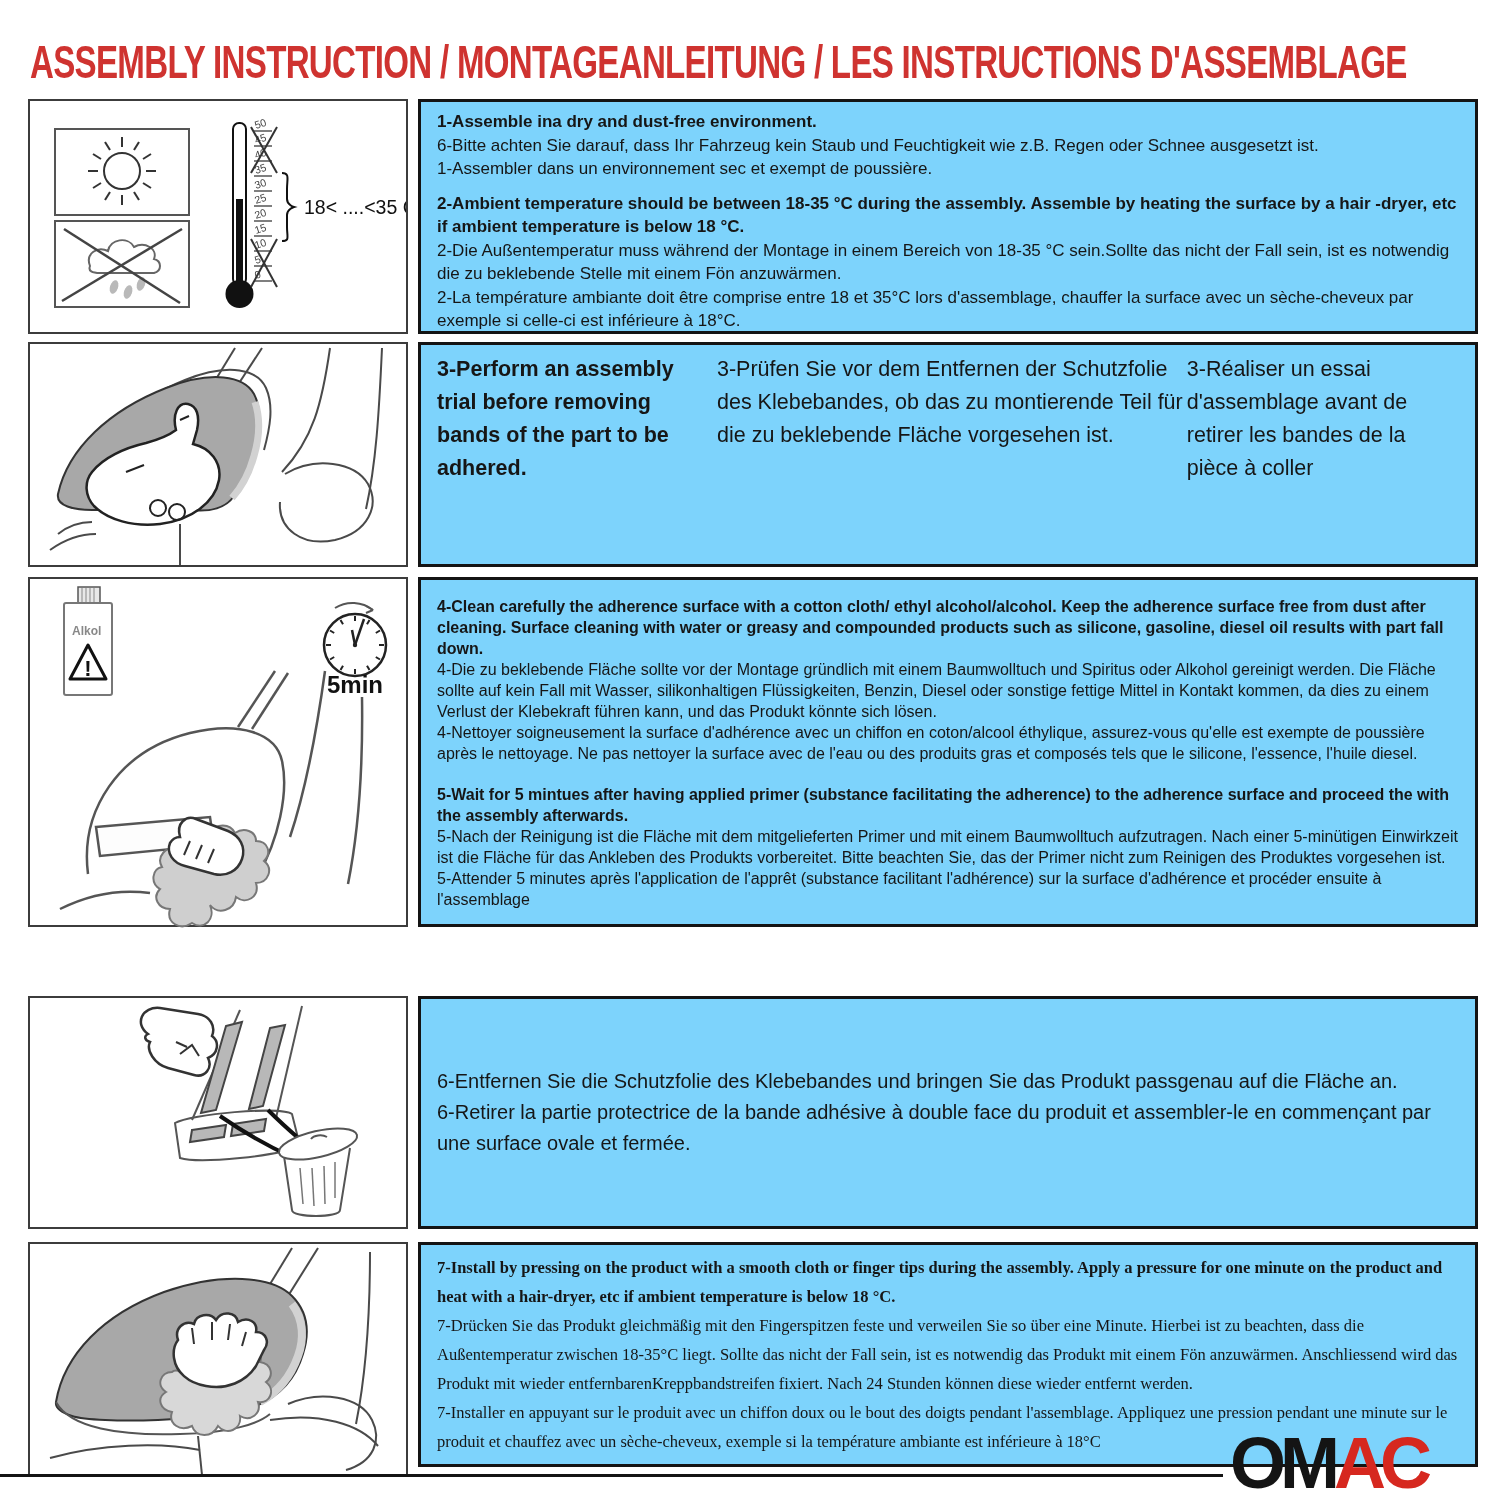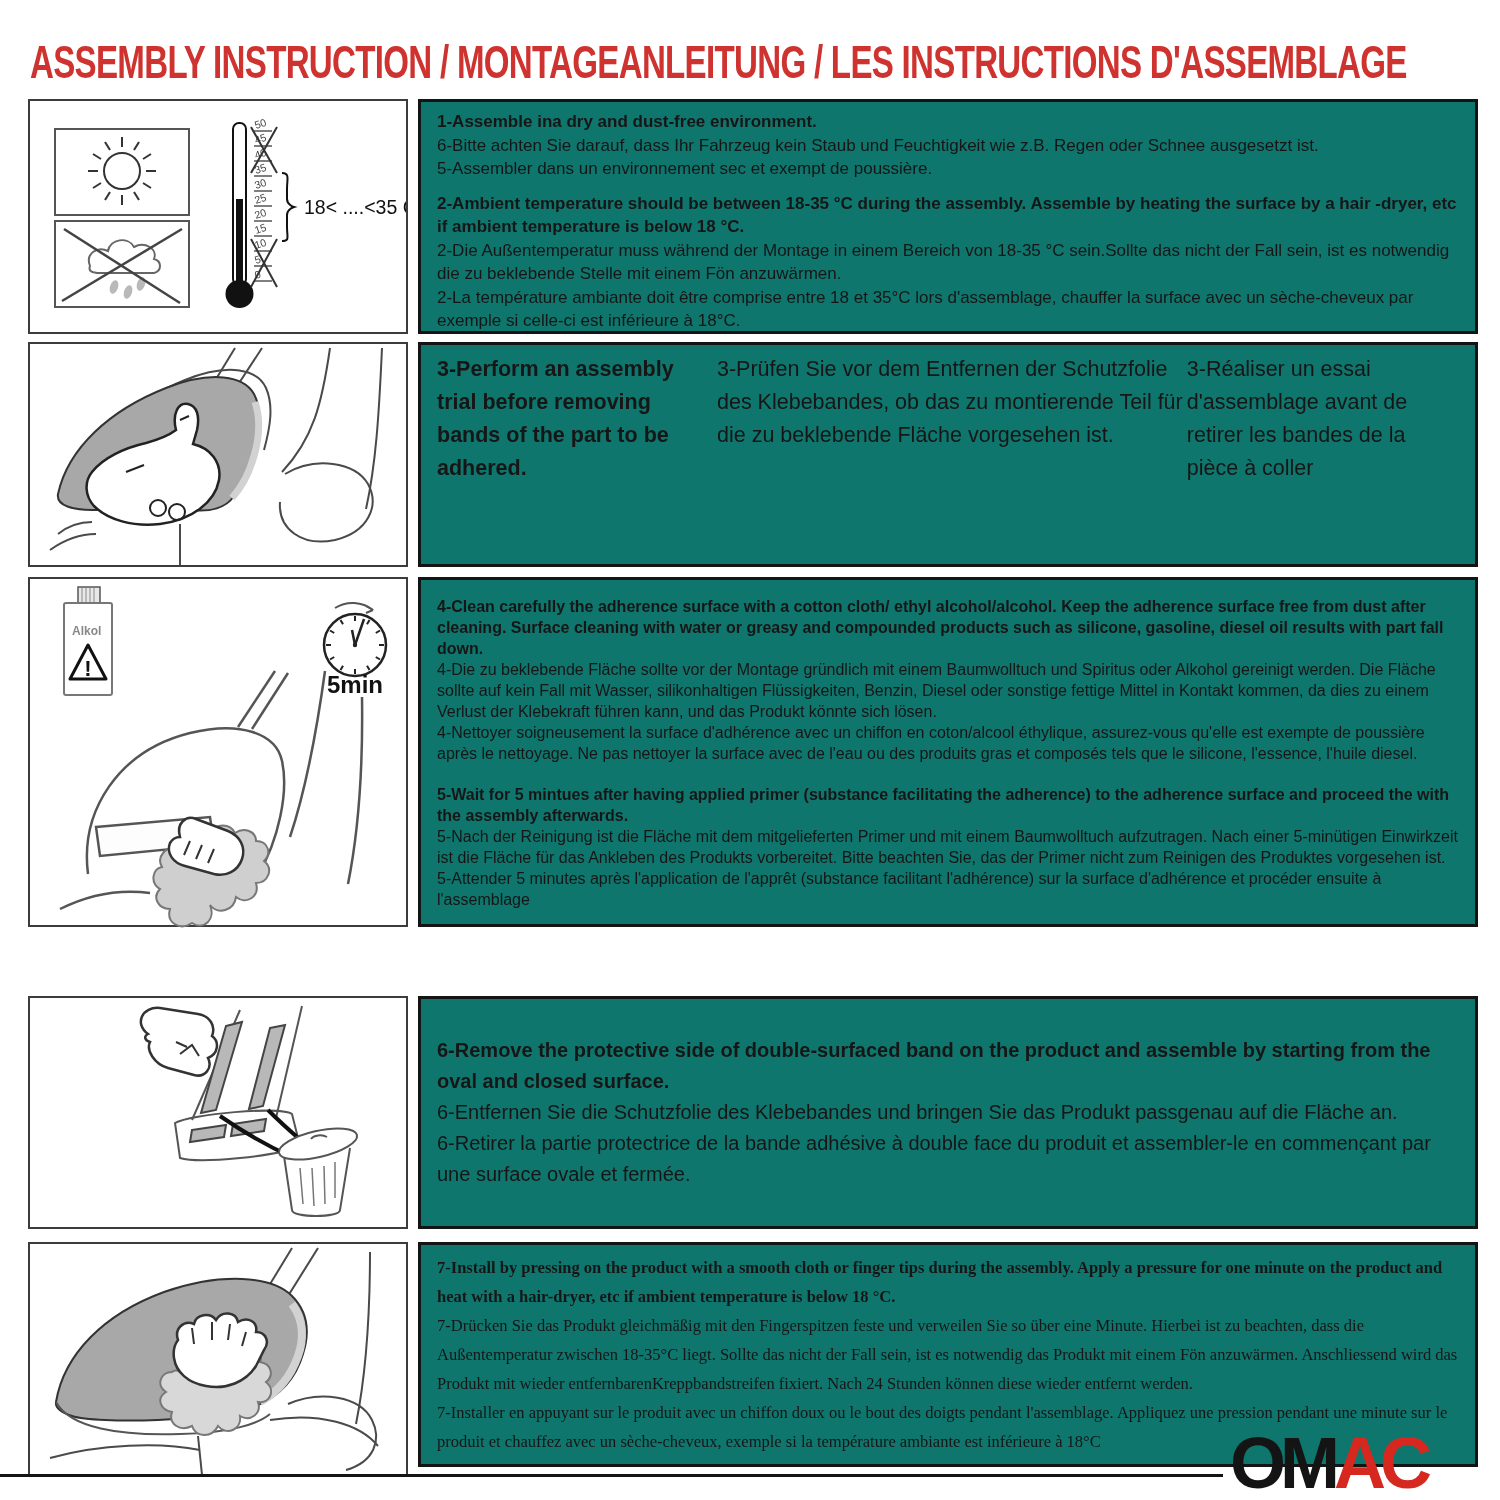--- a/index.html
+++ b/index.html
@@ -1,20 +1,20 @@
 <!DOCTYPE html>
 <html><head>
 <meta charset="utf-8">
 <style>
   html,body{margin:0;padding:0;background:#fff;}
   body{width:1500px;height:1500px;position:relative;font-family:"Liberation Sans",sans-serif;color:#161616;overflow:hidden;}
   .page{position:absolute;inset:0;background:#fff;margin-top:29px;}
   .title{position:absolute;left:30px;top:6px;white-space:nowrap;font-weight:bold;font-size:46px;letter-spacing:-1px;color:#cf3330;transform:scaleX(0.72);transform-origin:left top;}
   .illbox{position:absolute;left:28px;width:380px;border:2px solid #3c3c3c;background:#fff;box-sizing:border-box;}
-  .textbox{position:absolute;left:418px;width:1060px;border:3px solid #141414;background:#0f766e;box-sizing:border-box;padding:8px 16px;}
+  .textbox{position:absolute;left:418px;width:1060px;border:3px solid #141414;background:#7dd3fc;box-sizing:border-box;padding:8px 16px;}
   .textbox p{margin:0;}
   .b{font-weight:bold;}
   .r1{top:70px;height:235px;}
   .r2{top:313px;height:225px;}
   .r3{top:548px;height:350px;}
   .r4{top:967px;height:233px;}
   .r5t{top:1213px;height:225px;}
   .r5i{top:1213px;height:235px;}
   .t1 p{font-size:17px;line-height:23.5px;}
   .t2{display:flex;flex-direction:row;justify-content:center;}
@@ -104,21 +104,21 @@
             <line x1="247" y1="138" x2="221" y2="186"></line>
         </g>
         <path d="M252,72 C260,72 257,78 257,88 L257,98 C257,104 264,106 264,106 C264,106 257,108 257,114 L257,126 C257,136 260,140 252,140" fill="none" stroke="#111" stroke-width="2"></path>
         <text x="274" y="113" font-size="19.5" fill="#111">18&lt; ....&lt;35 C</text>
       </g>
     </svg>
   </div>
   <div class="textbox t1 r1">
     <p class="b">1-Assemble ina dry and dust-free environment.</p>
     <p>6-Bitte achten Sie darauf, dass Ihr Fahrzeug kein Staub und Feuchtigkeit wie z.B. Regen oder Schnee ausgesetzt ist.</p>
-    <p>5-Assembler dans un environnement sec et exempt de poussière.</p>
+    <p>1-Assembler dans un environnement sec et exempt de poussière.</p>
     <p class="b gap">2-Ambient temperature should be between 18-35 °C  during the assembly. Assemble by heating the surface by a hair -dryer, etc if ambient temperature is below 18 °C.</p>
     <p>2-Die Außentemperatur muss während der Montage in einem Bereich von 18-35 °C  sein.Sollte das nicht der Fall sein, ist es notwendig die zu beklebende Stelle mit einem Fön anzuwärmen.</p>
     <p>2-La température ambiante doit être comprise entre 18 et 35°C lors d'assemblage, chauffer la surface avec un sèche-cheveux par exemple si celle-ci est inférieure à 18°C.</p>
   </div>
 
   <div class="illbox r2">
     <svg width="376" height="221" viewBox="0 0 376 221">
       <g stroke="#4a4a4a" stroke-width="2" fill="none">
         <path d="M205,4 L172,58"></path>
           <path d="M232,4 L198,56"></path>
@@ -241,21 +241,20 @@
             <path d="M282,170 L284,208"></path>
             <path d="M294,168 L295,206"></path>
             <path d="M305,164 L305,200"></path>
           </g>
         <ellipse cx="288" cy="146" rx="40" ry="13" fill="#fff" stroke="#555" stroke-width="2" transform="rotate(-13 288 146)"></ellipse>
         <path d="M281,141 a10,6 0 0 1 16,-2" fill="none" stroke="#555" stroke-width="2"></path>
       </g>
     </svg>
   </div>
   <div class="textbox t4 r4">
-    <p class="b">6-Remove the protective side of double-surfaced band on the product and assemble by starting from the oval and closed surface.</p>
     <p>6-Entfernen Sie die Schutzfolie des Klebebandes und bringen Sie das Produkt passgenau auf die Fläche an.</p>
     <p>6-Retirer la partie protectrice de la bande adhésive à double face du produit et assembler-le en commençant par une surface ovale et fermée.</p>
   </div>
 
   <div class="illbox r5i">
     <svg width="376" height="231" viewBox="0 0 376 231">
       <g stroke="#4a4a4a" stroke-width="2" fill="none">
         <path d="M262,4 L234,50"></path>
           <path d="M288,4 L258,52"></path>
         <path d="M340,8 C340,70 336,130 326,180"></path>

